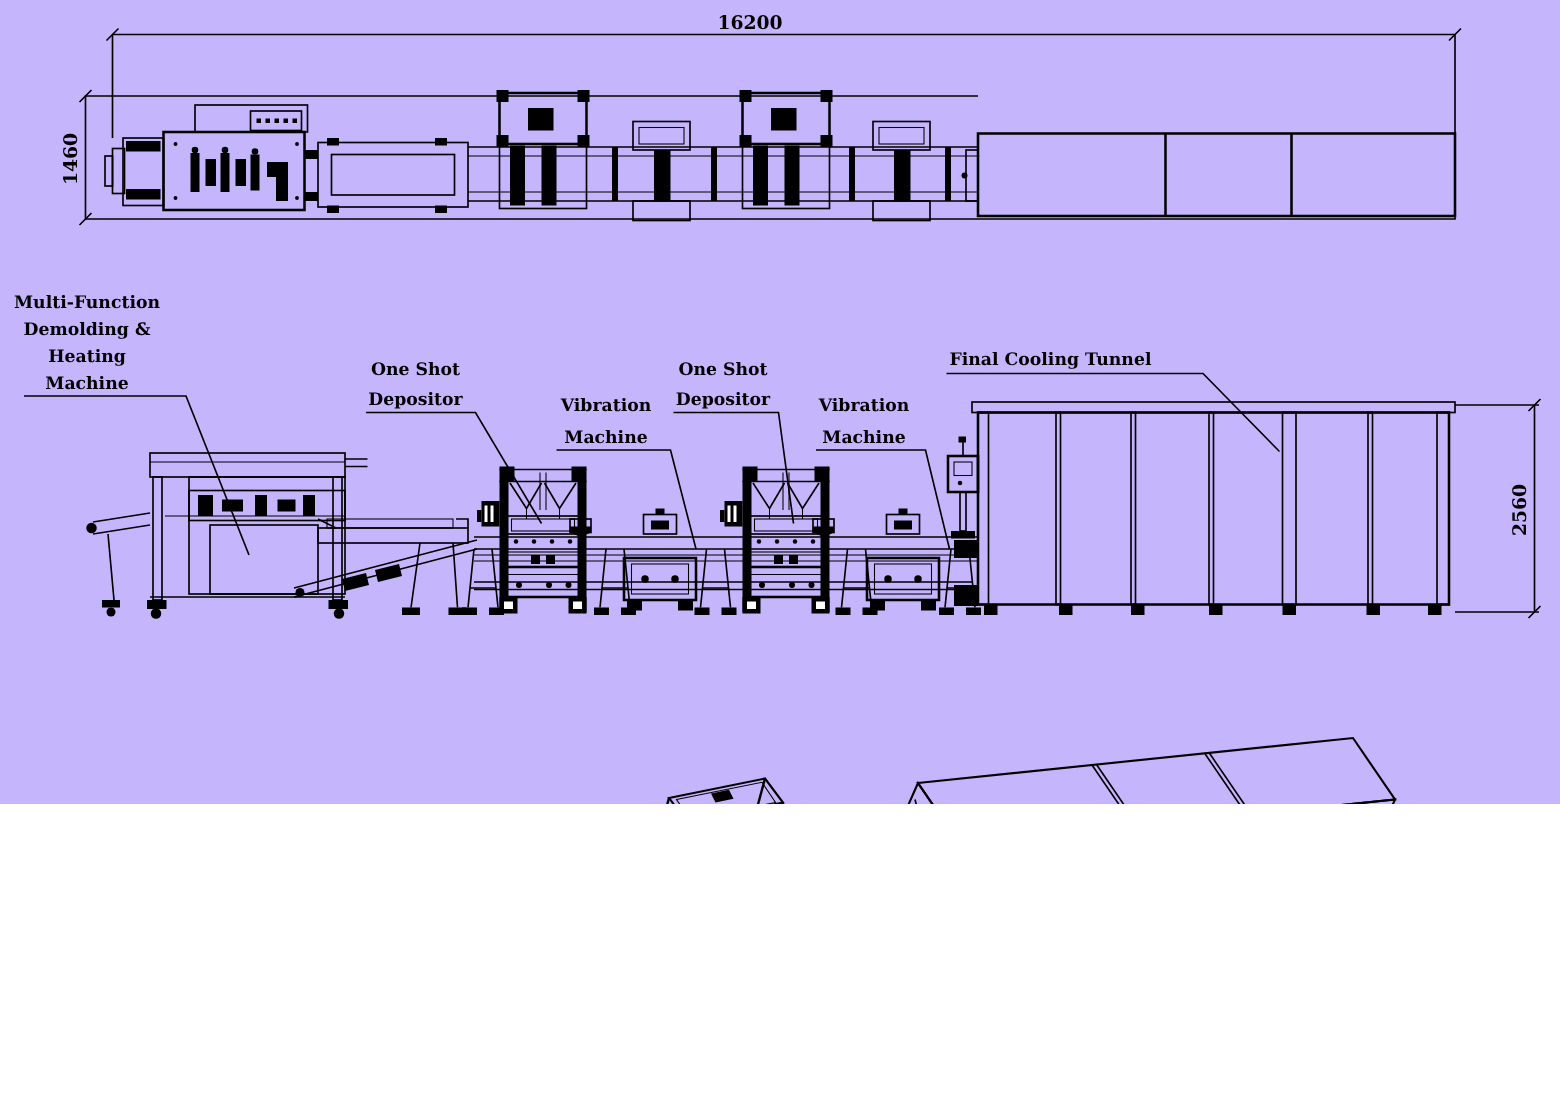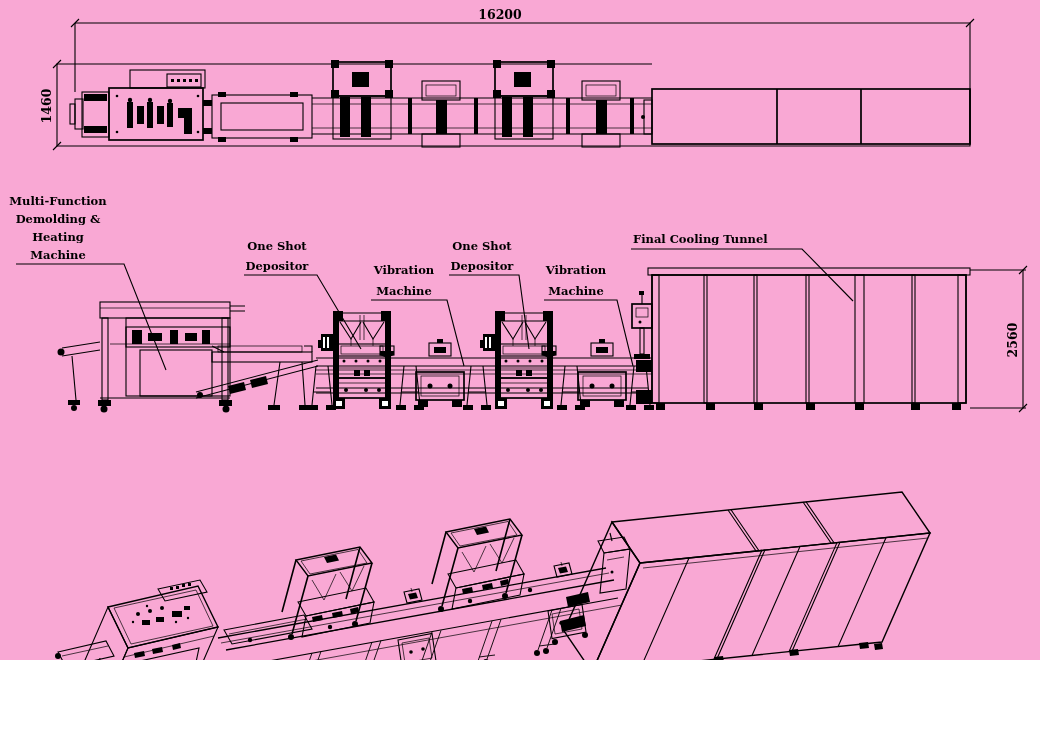--- a/index.html
+++ b/index.html
@@ -1,16 +1,16 @@
 <!DOCTYPE html>
 <html><head>
 <meta charset="utf-8">
 <style>
   html,body{margin:0;padding:0;background:#fff;}
-  .sheet{position:relative;width:1040px;height:660px;background:#f9a8d4;overflow:hidden;
+  .sheet{position:relative;width:1040px;height:536px;background:#c4b5fd;overflow:hidden;
          font-family:"DejaVu Serif",serif;}
   svg{position:absolute;left:0;top:0;}
   .s  {stroke:#000;fill:none;stroke-width:1.1;}
   .sh {stroke:#000;fill:none;stroke-width:1.7;}
   .st {stroke:#000;fill:none;stroke-width:0.7;}
   .f  {fill:#000;stroke:none;}
   .w  {fill:#fff;}
   .lbl{font-family:"DejaVu Serif",serif;font-weight:bold;font-size:11.5px;fill:#000;}
   .dim{font-family:"DejaVu Serif",serif;font-weight:bold;font-size:12.5px;fill:#000;}
 </style>

